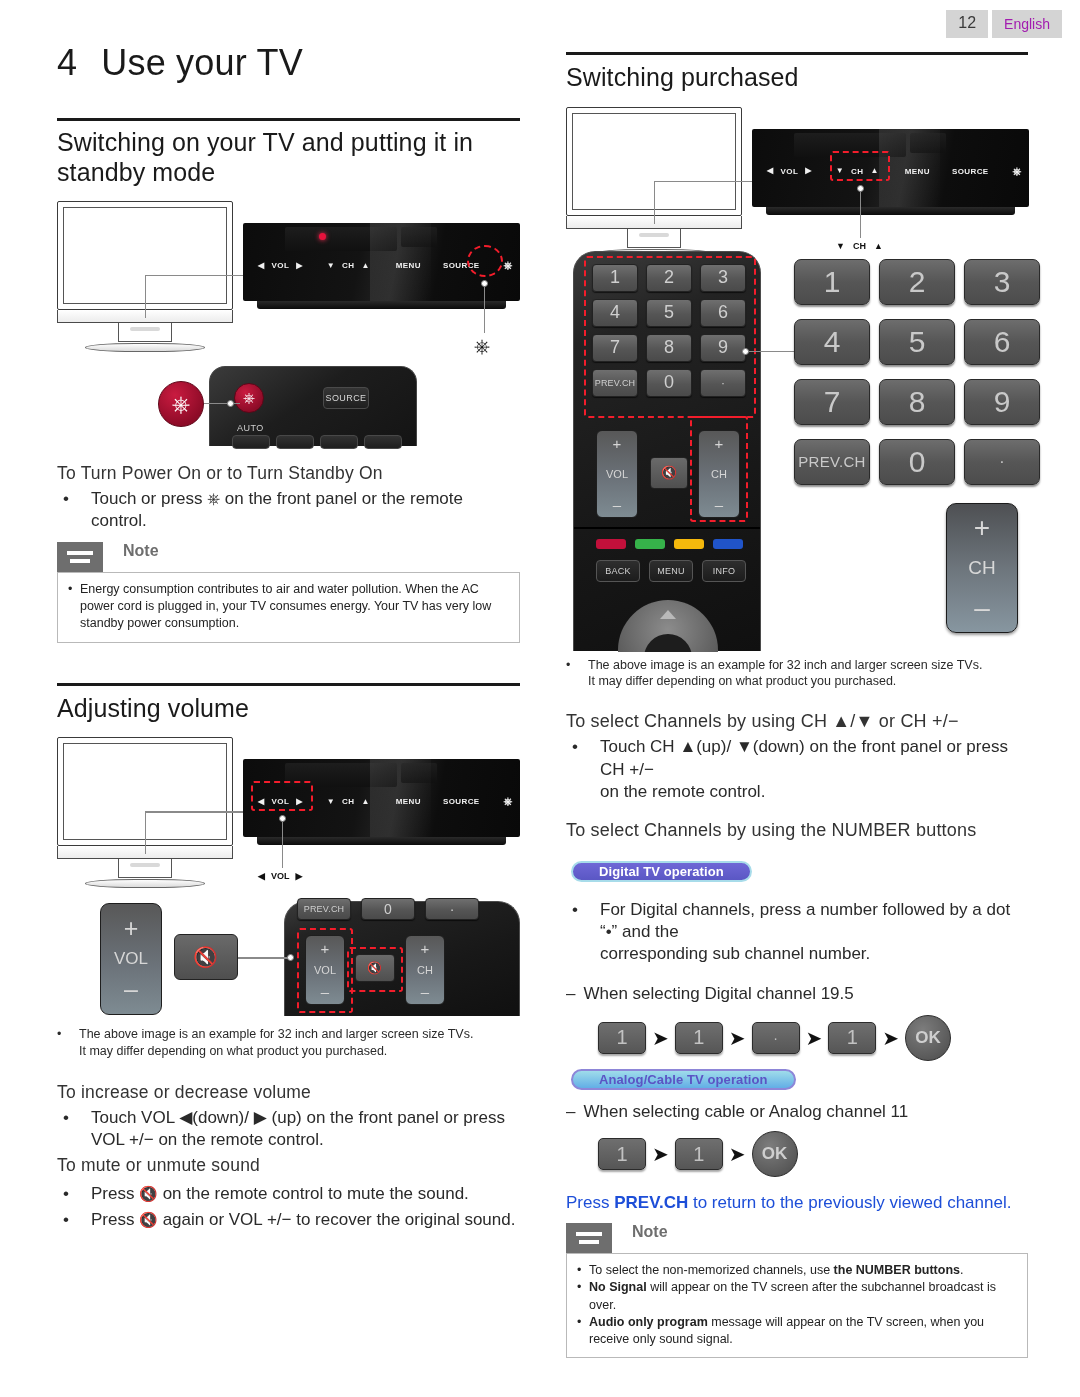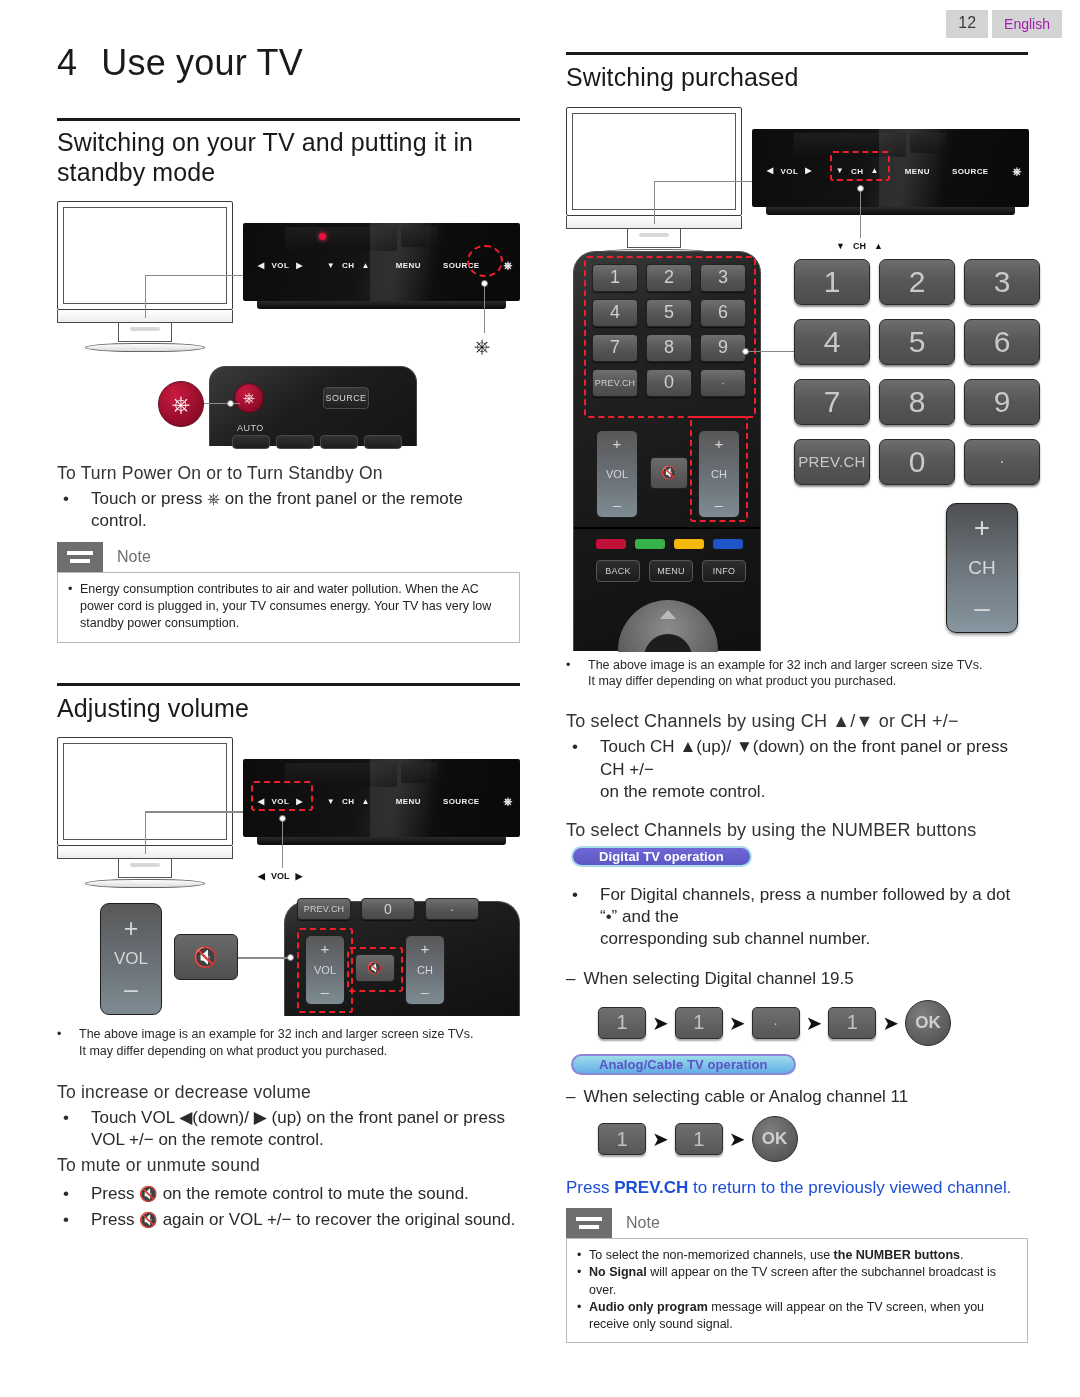--- a/index.html
+++ b/index.html
@@ -36,21 +36,21 @@
   .plain { font-size: 17px; line-height: 1.36; color: #1d4ed8; }
   .small-note { display: flex; gap: 10px; font-size: 12.5px; line-height: 1.35; color: #2a2a2a; }
   .small-note .dot { width: 12px; flex:none; }
   b, .b { font-weight: 700; }
 
   
   .note-tab { width: 46px; height: 30px; background: #6e6e6e; display:flex; align-items:center; justify-content:center; flex-direction:column; gap:4px; }
   .note-tab i { display:block; height:4px; background:#fff; }
   .note-tab i:nth-child(1){ width:26px; }
   .note-tab i:nth-child(2){ width:20px; }
-  .note-head { display:flex; align-items:center; gap:14px; }
+  .note-head { display:flex; gap:20px;font-weight:bold; }
   .note-head .lbl { font-size: 16px; color: #6e6e6e; }
   .note-body { border: 1px solid #b9b9b9; border-top: 1px solid #b9b9b9; padding: 8px 10px 9px 8px; }
   .note-line { display:flex; font-size: 12.5px; line-height: 1.38; color:#232323; }
   .note-line .d { width: 14px; flex:none; padding-left:2px; }
 
   
   .tv-wrap { position: relative; }
   .tv { width: 176px; }
   .tv-bezel { border: 1.6px solid #3a3a3a; border-radius: 2px; padding: 5px; background:#fff; }
   .tv-screen { border: 1.2px solid #555; height: 97px; background:#fff; }
@@ -506,21 +506,21 @@
     <span class="txt">
       <span>Touch CH</span>
       <span>▲</span><span>(up)/</span>
       <span>▼</span><span>(down) on the front panel or press CH +/−</span><br>
       <span>on the remote control.</span>
     </span>
   </div>
 
   <h3 class="sub" style="margin-top:16px; font-size:18px;">To select Channels by using the NUMBER buttons</h3>
 
-  <div style="margin-top:5px; padding-left:5px;">
+  <div style="margin-top:20px; padding-left:5px;">
     <span class="badge badge-digital">Digital TV operation</span>
   </div>
 
   <div class="bullet-row" style="margin-top:17px;">
     <span class="dot">•</span>
     <span class="txt">
       <span>For Digital channels, press a number followed by a dot “•” and the</span><br>
       <span>corresponding sub channel number.</span>
     </span>
   </div>

